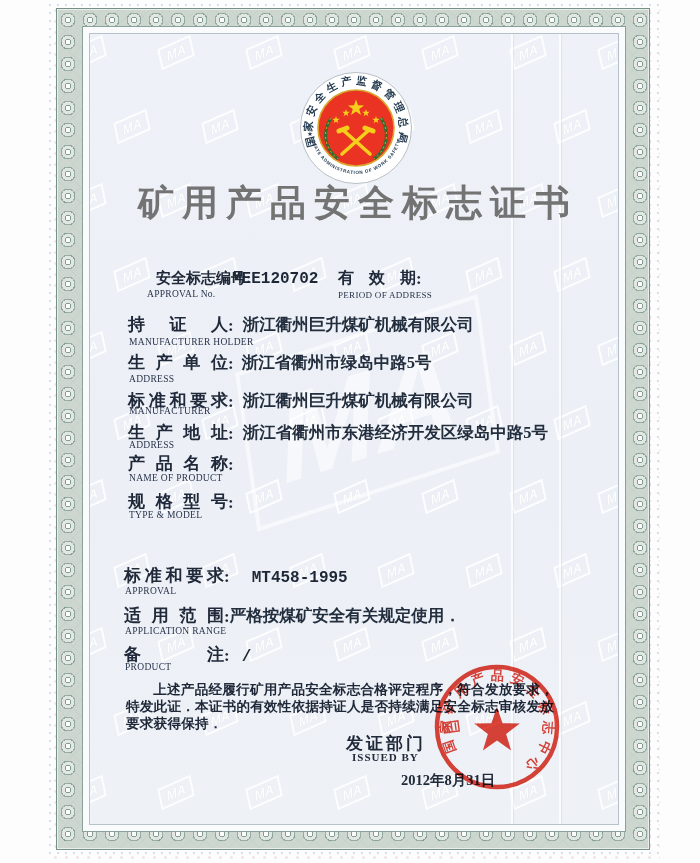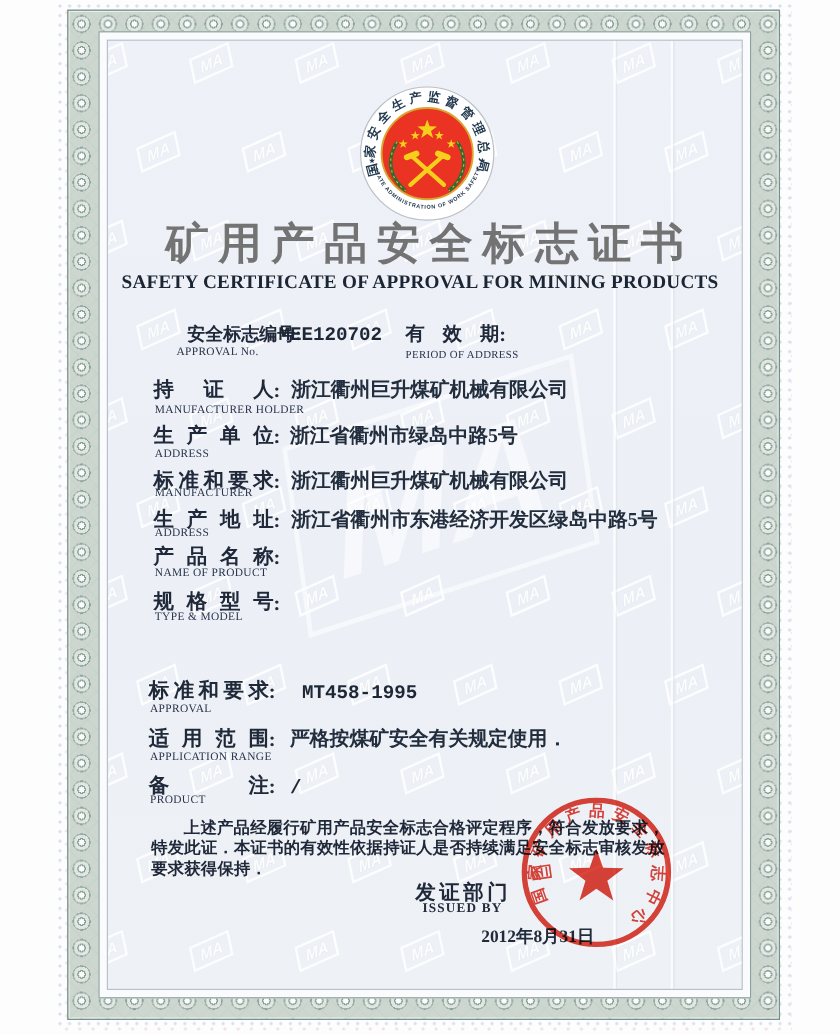--- a/index.html
+++ b/index.html
@@ -169,21 +169,20 @@
         <line x1="44" y1="84" x2="71" y2="60"></line>
         <line x1="72" y1="84" x2="45" y2="60"></line>
         <path d="M 41,61 l 8,-3" stroke-width="5"></path>
         <path d="M 75,61 l -8,-3" stroke-width="5"></path>
       </g>
       <polygon fill="#233a4f" points="12.0,61.4 12.6,63.2 14.5,63.2 13.0,64.3 13.5,66.1 12.0,65.0 10.5,66.1 11.0,64.3 9.5,63.2 11.4,63.2"></polygon>
       <polygon fill="#233a4f" points="104.0,61.4 104.6,63.2 106.5,63.2 105.0,64.3 105.5,66.1 104.0,65.0 102.5,66.1 103.0,64.3 101.5,63.2 103.4,63.2"></polygon>
     </svg>
 
     <div class="abs title">矿用产品安全标志证书</div>
-    <div class="abs subtitle">SAFETY CERTIFICATE OF APPROVAL FOR MINING PRODUCTS</div>
 
     <div class="abs" style="left:156px;top:269px">
       <span class="lbl" style="font-size:15px">安全标志编号</span><span class="colon" style="font-size:15px">:</span>
     </div>
     <div class="abs sub" style="left:147px;top:289px">APPROVAL No.</div>
     <div class="abs val-mono" style="left:232px;top:270px">MEE120702</div>
 
     <div class="abs row-line" style="left:338px;top:268px">
       <span class="lbl jbox" style="width:78px;font-size:16px">有效期</span>
         <span class="colon">:</span>
@@ -233,21 +232,21 @@
     <div class="abs row-line" style="left:124px;top:564px">
       <span class="lbl jbox" style="width:100px">标准和要求</span>
         <span class="colon">:</span>
       <span class="val-mono" style="margin-left:22px">MT458-1995</span>
     </div>
     <div class="abs sub" style="left:125px;top:586px">APPROVAL</div>
 
     <div class="abs row-line" style="left:124px;top:604px">
       <span class="lbl jbox" style="width:100px">适用范围</span>
         <span class="colon">:</span>
-      <span class="val-cn" style="margin-left:12px">严格按煤矿安全有关规定使用．</span>
+      <span class="val-cn" style="margin-left:0">严格按煤矿安全有关规定使用．</span>
     </div>
     <div class="abs sub" style="left:125px;top:626px">APPLICATION RANGE</div>
 
     <div class="abs row-line" style="left:124px;top:643px">
       <span class="lbl jbox" style="width:100px">备注</span>
         <span class="colon">:</span>
       <span class="val-mono" style="margin-left:12px">/</span>
     </div>
     <div class="abs sub" style="left:125px;top:662px">PRODUCT</div>
 

